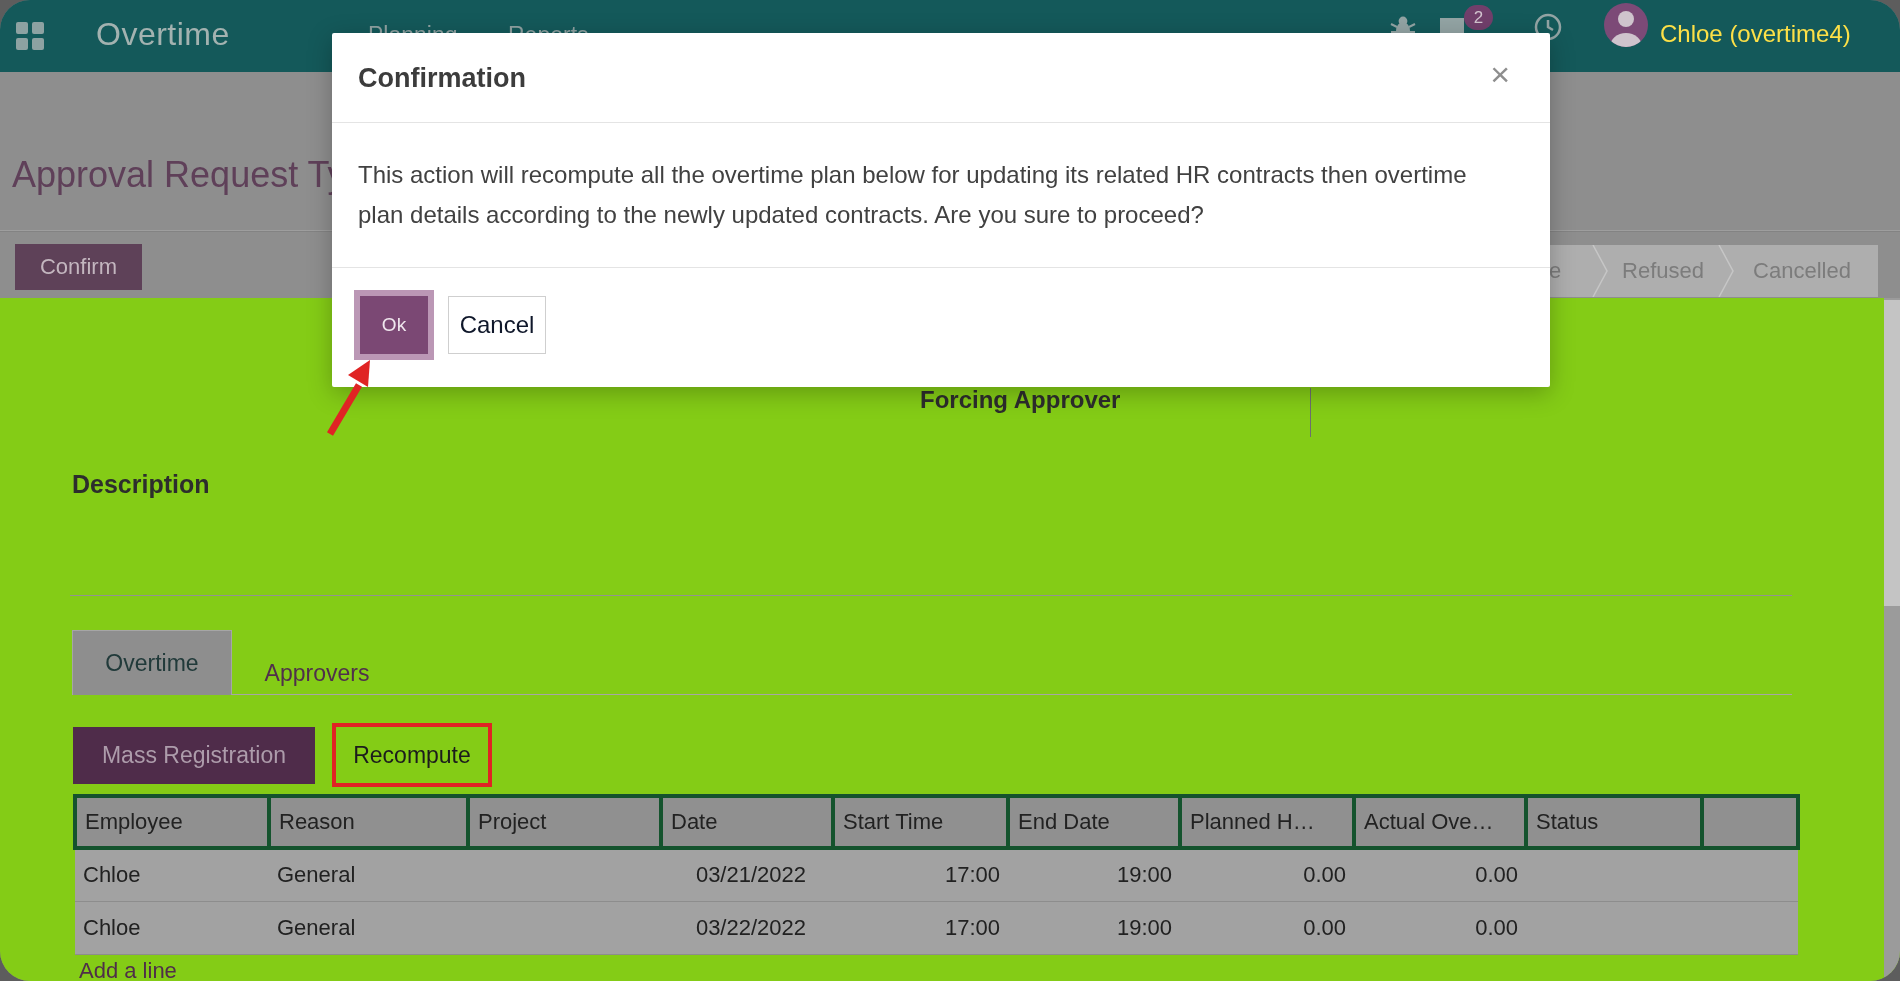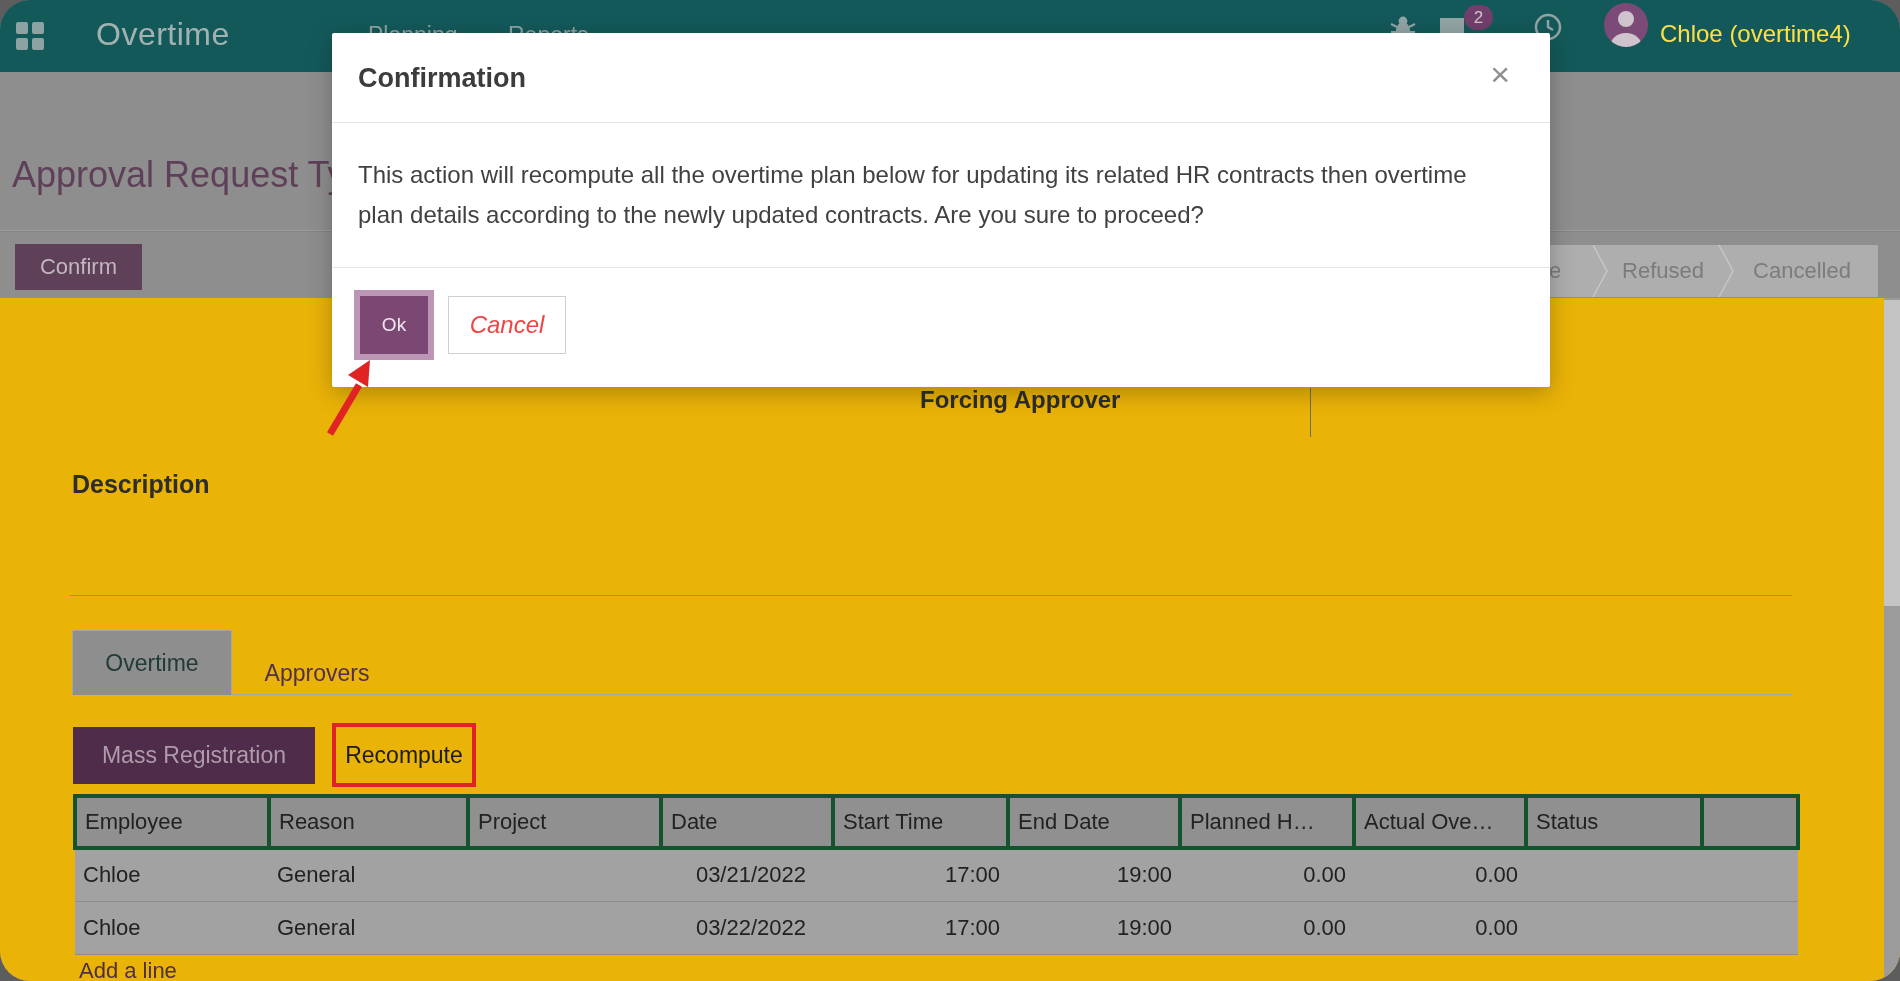--- a/index.html
+++ b/index.html
@@ -30,36 +30,36 @@
   .btn-save { position:absolute; left:15px; top:163px; width:126px; height:53px; background:#5e4158; color:#c3b6bf; font-size:22px; gap:10px; }
   .btn-discard { position:absolute; left:158px; top:163px; width:132px; height:53px; background:transparent; color:#373737; font-size:22px; gap:10px; }
   .mini-icon { font-size:18px; }
   
   .status-row { position:absolute; left:0; top:232px; width:1900px; height:66px; background:#8e8e8e; }
   .btn-confirm { position:absolute; left:15px; top:12px; width:127px; height:46px; background:#5e4158; color:#c3b6bf; font-size:22px; }
   .statusbar { position:absolute; left:1470px; top:13px; width:408px; height:52px; background:#aeaeae; display:flex; }
   .status-item { position:relative; display:flex; align-items:center; justify-content:center; font-size:22px; color:#7c7c7c; cursor:pointer; }
   .status-item .chev { position:absolute; left:-8px; top:0; }
   
-  .content { position:absolute; left:0; top:298px; width:1900px; height:683px; background:#eab308; }
+  .content { position:absolute; left:0; top:298px; width:1900px; height:683px; background:#84cc16; }
   .form-label { position:absolute; font-weight:700; color:#2d2d2d; }
   .lbl-forcing { left:920px; top:88px; font-size:24px; }
   .vline { position:absolute; left:1310px; top:90px; width:1px; height:49px; background:#6e6e6e; }
   .lbl-desc { left:72px; top:172px; font-size:25px; }
   .hline-desc { position:absolute; left:70px; top:297px; width:1722px; height:1px; background:#929292; }
   
   .tab-active { position:absolute; left:72px; top:332px; width:160px; height:65px; background:#8e8e8e;
     border:1px solid #a6a6a6; border-bottom:none; display:flex; align-items:center; justify-content:center;
     font-size:23px; color:#213a3a; cursor:pointer; z-index:2; }
   .tab-line { position:absolute; left:232px; top:396px; width:1560px; height:1px; background:#a6a6a6; }
   .tab-inactive { position:absolute; left:252px; top:343px; width:130px; height:65px; display:flex; align-items:center;
     justify-content:center; font-size:23px; color:#50304b; cursor:pointer; }
   
   .btn-mass { position:absolute; left:73px; top:429px; width:242px; height:57px; background:#4f2c4a; color:#ad9cab; font-size:23px; }
-  .annot-box { position:absolute; left:332px; top:425px; width:144px; height:64px; border:4px solid #e02424; z-index:3;
+  .annot-box { position:absolute; left:332px; top:425px; width:160px; height:64px; border:4px solid #e02424; z-index:3;
     display:flex; align-items:center; justify-content:flex-start; }
   .btn-recompute { width:100%; height:100%; background:transparent; color:#1c1c1c; font-size:23px; }
   
   .otable { position:absolute; left:73px; top:496px; width:1723px; border-collapse:collapse; table-layout:fixed; font-size:22px; }
   .otable th { height:52px; background:#909090; color:#222; font-weight:400; text-align:left; padding:0 8px;
     border:4px solid #14532d; cursor:pointer; }
   .otable td { height:53px; background:#a2a2a2; color:#212121; padding:0 8px; border-bottom:1px solid #8d8d8d; cursor:pointer; }
   .otable .num { text-align:right; }
   .otable td.datecol { padding-right:27px; }
   .otable th.datecol { text-align:left; }
@@ -70,22 +70,22 @@
   
   .modal { position:absolute; left:332px; top:33px; width:1218px; height:354px; background:#ffffff; z-index:20;
     box-shadow:0 6px 24px rgba(0,0,0,.25); border-radius:2px; }
   .modal-title { position:absolute; left:26px; top:30px; font-size:27px; font-weight:700; color:#3c3c3c; }
   .modal-close { position:absolute; right:40px; top:24px; font-size:34px; color:#8e8e8e; cursor:pointer; line-height:1; }
   .modal-hr1 { position:absolute; left:0; top:89px; width:100%; height:1px; background:#e4e4e4; }
   .modal-body { position:absolute; left:26px; top:122px; width:1155px; font-size:24px; line-height:40px; color:#414141; }
   .modal-hr2 { position:absolute; left:0; top:234px; width:100%; height:1px; background:#e4e4e4; }
   .ok-ring { position:absolute; left:22px; top:257px; padding:6px; background:#bb97b5; cursor:pointer; }
   .btn-ok { width:68px; height:58px; background:#7b4874; color:#f0e6ee; font-size:19px; display:flex; align-items:center; justify-content:center; }
-  .btn-cancel { position:absolute; left:116px; top:263px; width:118px; height:58px; background:#fff;
-    border:1px solid #cfcfcf; color:#ef4444; font-size:24px;font-style:italic; }
+  .btn-cancel { position:absolute; left:116px; top:263px; width:98px; height:58px; background:#fff;
+    border:1px solid #cfcfcf; color:#0f172a; font-size:24px; }
   
   .annot-arrow { position:absolute; left:0; top:0; width:1900px; height:981px; z-index:30; pointer-events:none; }
 </style>
 </head>
 <body>
 
 <div id="stage">
 
   <div class="navbar">
     <div class="apps-icon">

